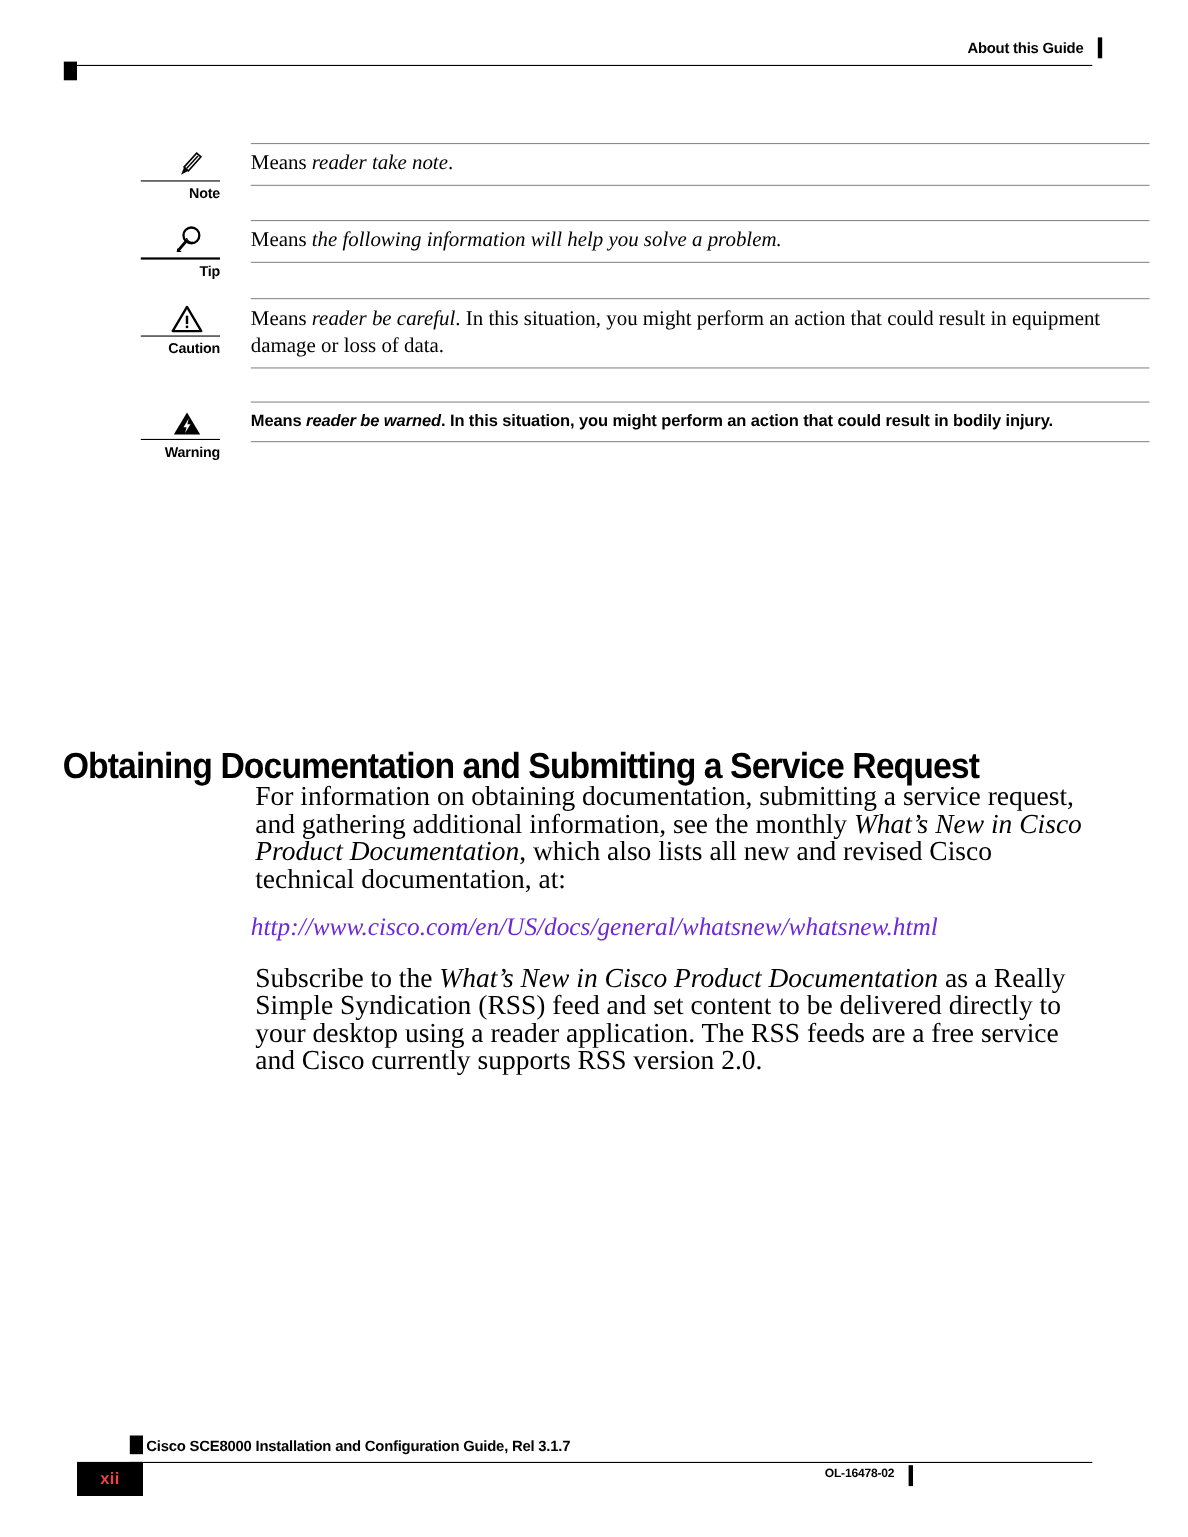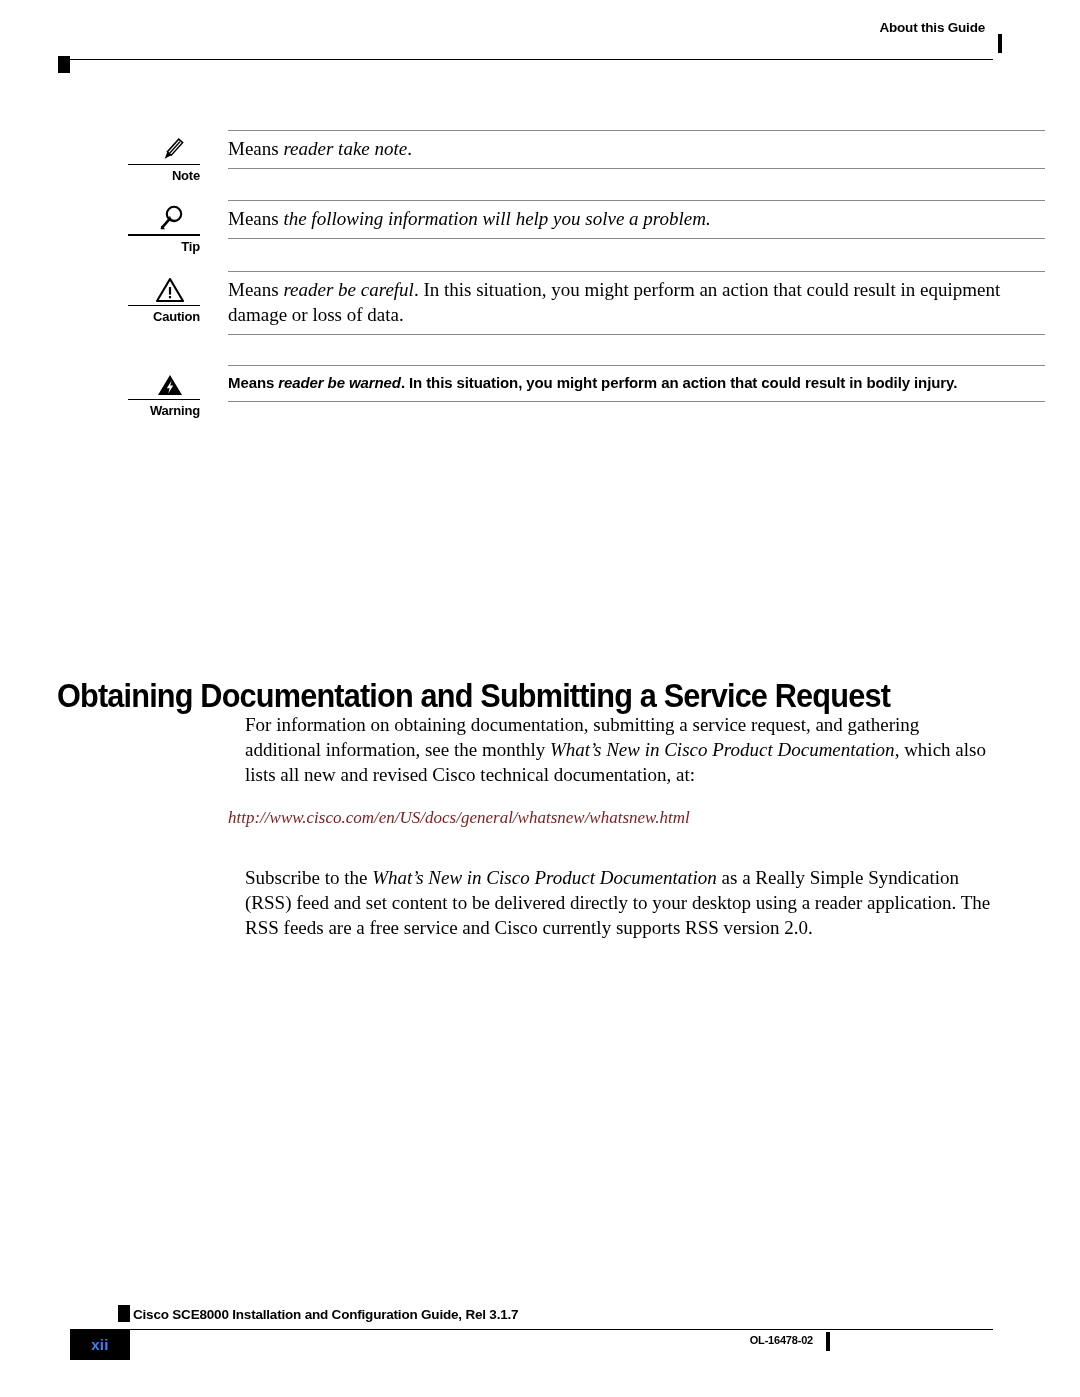--- a/index.html
+++ b/index.html
@@ -10,21 +10,21 @@
     color:#000;
     position:relative;
     overflow:hidden;
   }
 
   
   .page-header{
     position:absolute; left:0; top:0; width:1080px; height:80px;
   }
   .hdr-title{
-    position:absolute; right:95px; top:20px;
+    position:absolute; right:95px; top:36px;
     font-family:"Liberation Sans", sans-serif;
     font-weight:bold; font-size:13.5px; letter-spacing:-0.2px;
     white-space:nowrap;
   }
   .hdr-tick{
     position:absolute; right:78px; top:34px;
     width:4px; height:19px; background:#000;
   }
   .hdr-rule{
     position:absolute; left:62px; top:59px; width:931px; height:1.2px;
@@ -121,31 +121,31 @@
     transform:scaleX(0.93);
     transform-origin:left center;
     white-space:nowrap;
   }
 
   
   .copy{
     position:absolute; left:228px; top:712px; width:765px;
   }
   .copy p{
-    margin:0 0 18px 17px;
-    font-size:19px;
+    margin:0 0 18px 4px;
+    font-size:25px;
     line-height:25px;
   }
   .copy p em{ font-style:italic; }
   .copy .url{
-    color:#7f1d1d;
+    color:#6d28d9;
     font-style:italic;
-    font-size:17px;
+    font-size:23px;
     line-height:25px;
-    margin:0 0 35px 0;
+    margin:0 0 22px 0;
     text-decoration:none;
     display:block;
   }
 
   
   .page-footer{
     position:absolute; left:0; top:1305px; width:908px; height:70px;
   }
   .ftr-guide{
     position:absolute; left:133px; top:2px;
@@ -160,21 +160,21 @@
   .ftr-rule{
     position:absolute; left:118px; top:24px; width:875px; height:1.2px;
     background:#000;
   }
   .ftr-pagebox{
     position:absolute; left:70px; top:24px; width:60px; height:31px;
     background:#000;
   }
   .ftr-pagenum{
     position:absolute; left:70px; top:24px; width:60px; height:31px;
-    color:#3b82f6;
+    color:#ef4444;
     font-family:"Liberation Sans", sans-serif;
     font-weight:bold; font-size:15px; letter-spacing:0.3px;
     display:flex; align-items:center; justify-content:center;
   }
   .ftr-docid{
     position:absolute; right:95px; top:29px;
     font-family:"Liberation Sans", sans-serif;
     font-weight:bold; font-size:11px; letter-spacing:-0.2px;
     white-space:nowrap;
   }

